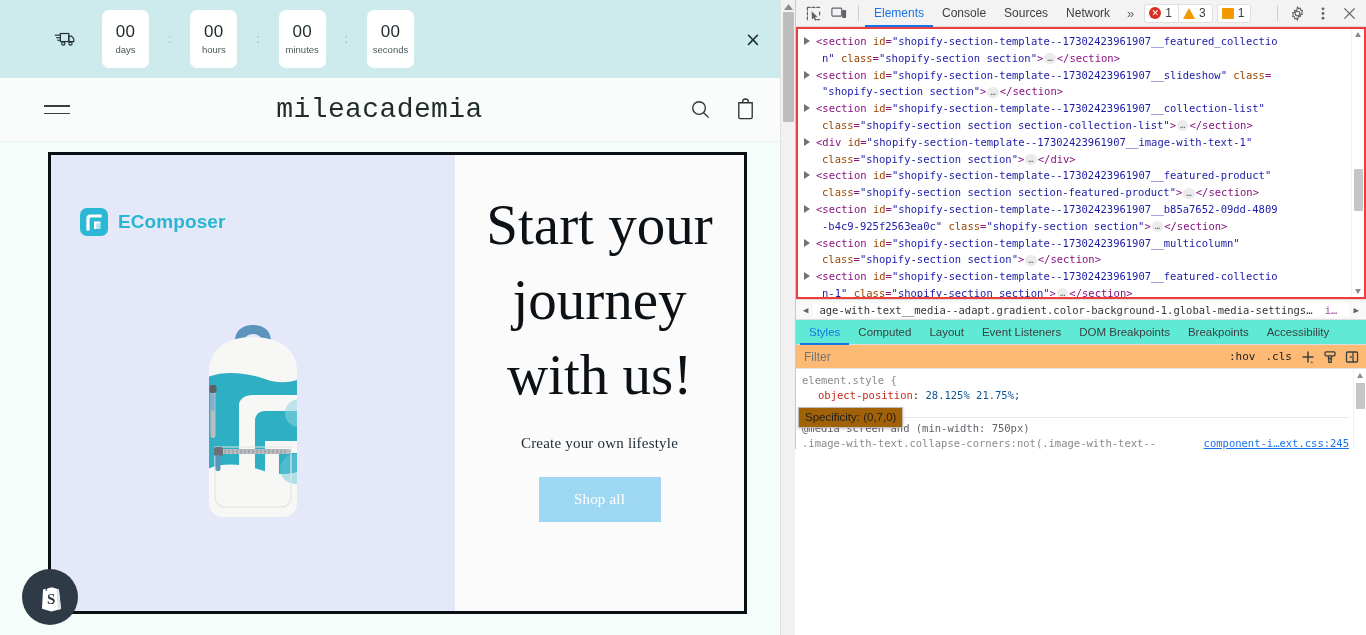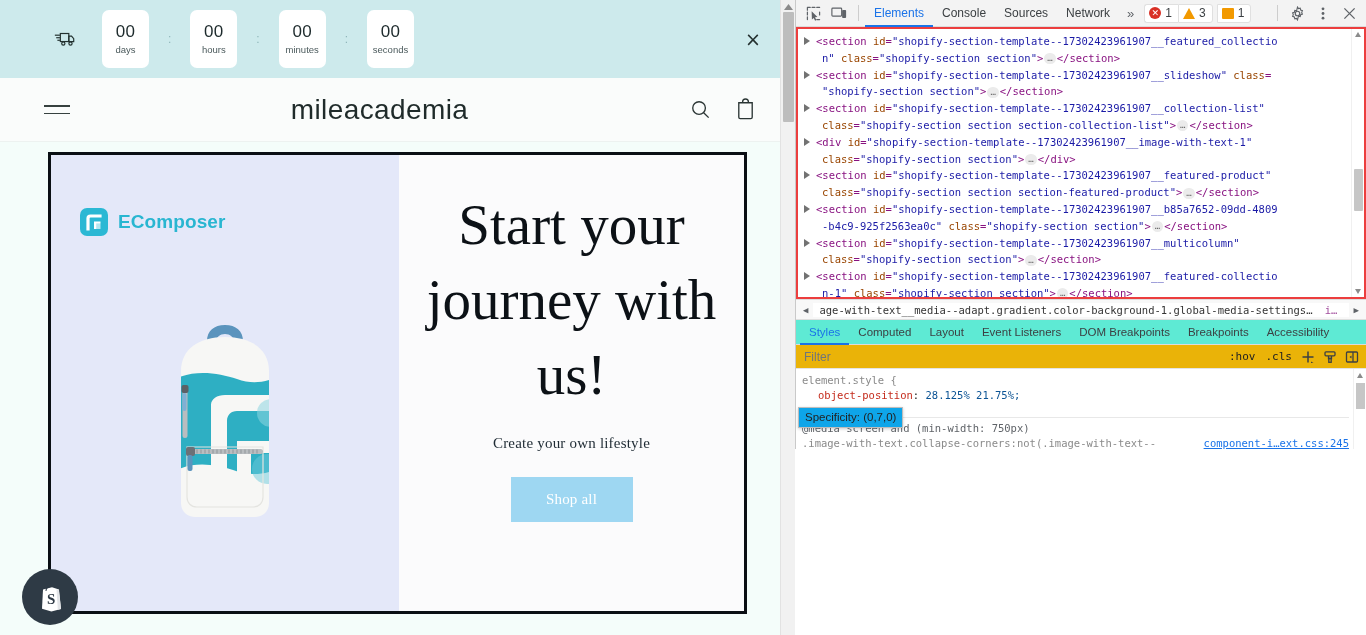--- a/index.html
+++ b/index.html
@@ -61,37 +61,37 @@
     height: 64px;
     background: #fafcfb;
     display: flex; align-items: center;
     padding: 0 38px 0 44px;
     border-bottom: 1px solid #edf2f0;
   }
   .hamburger { width: 26px; display:flex; flex-direction:column; gap:6px; cursor:pointer;}
   .hamburger i { display:block; height:1.4px; background:#36413f; width:100%; }
   .brand {
     flex: 1; text-align: center;
-    font-family: Liberation Sans, sans-serif;
+    font-family: Liberation Mono, monospace;
     font-size: 28px; color: #1f2b2a; letter-spacing: .4px;
   }
   .header-actions { display:flex; align-items:center; gap: 22px; }
   .hdr-ico { width: 23px; height: 23px; cursor:pointer; display:block; }
 
   
   .hero-wrap { padding: 10px 48px 0 48px; }
   .hero {
     display: flex;
     border: 3px solid #0a0f14;
     height: 462px;
     background: #fbfbfc;
   }
   .hero-media {
     position: relative;
-    width: 348px;
+    width: 404px;
     background: #e4e8f9; 
     overflow: hidden;
   }
   .ec-logo { position:absolute; left: 28px; top: 52px; display:flex; align-items:center; gap:9px; }
   .ec-mark { width: 30px; height: 30px; display:block; }
   .ec-name {
     font-size: 19px; font-weight: 700; color: #29b6d1; letter-spacing: .1px;
   }
   .pack { position:absolute; left: 50%; top: 268px; transform: translate(-50%,-50%); }
 
@@ -281,21 +281,21 @@
     font-size: 11.5px; color:#3c4043;
     padding: 0 9px; height: 25px;
     display:flex; align-items:center; cursor:pointer; white-space:nowrap;
   }
   .st-tab.active { color:#1a73e8; box-shadow: inset 0 -2px 0 #1a73e8; }
 
   
   .filter-row {
     height: 24px; flex:0 0 auto;
     display:flex; align-items:center;
-    background:#eab308;
+    background:#fdba74;
     border-bottom: 1px solid #e4e4e4;
     padding-left: 6px;
   }
   .filter-input {
     flex:1; border:none; outline:none;
     font-size: 12px; color:#333; background:transparent;
     font-family:"Liberation Sans", sans-serif;
   }
   .filter-input::placeholder { color:#70757a; }
   .filter-tools { display:flex; align-items:center; gap:2px; padding-right:4px; }
@@ -326,21 +326,21 @@
   .brace { color:#222; }
   .srcfile {
     float:right; color:#1a73e8; text-decoration:underline; font-size:10.5px;
     margin-left: 6px;
   }
   .media-line { color:#5f6368; }
   .rule-sep { border-top:1px solid #e8e8e8; margin: 3px 0; }
   .tooltip-spec {
     position:absolute;
     left: 2px; top: 38px;
-    background:#0ea5e9;
+    background:#a16207;
     border:1px solid #bdbdbd;
     box-shadow: 0 1px 3px rgba(0,0,0,.2);
     font-family:"Liberation Sans", sans-serif;
     font-size: 11.5px; color:#222;
     padding: 2px 6px;
     z-index: 9;
     white-space: nowrap;
   }
   .css-vscroll { width:13px; background:#fff; position:relative; border-left:1px solid #f0f0f0;}
   .css-vscroll .arrow-up { position:absolute; top:4px; left:3px; width:0;height:0;

